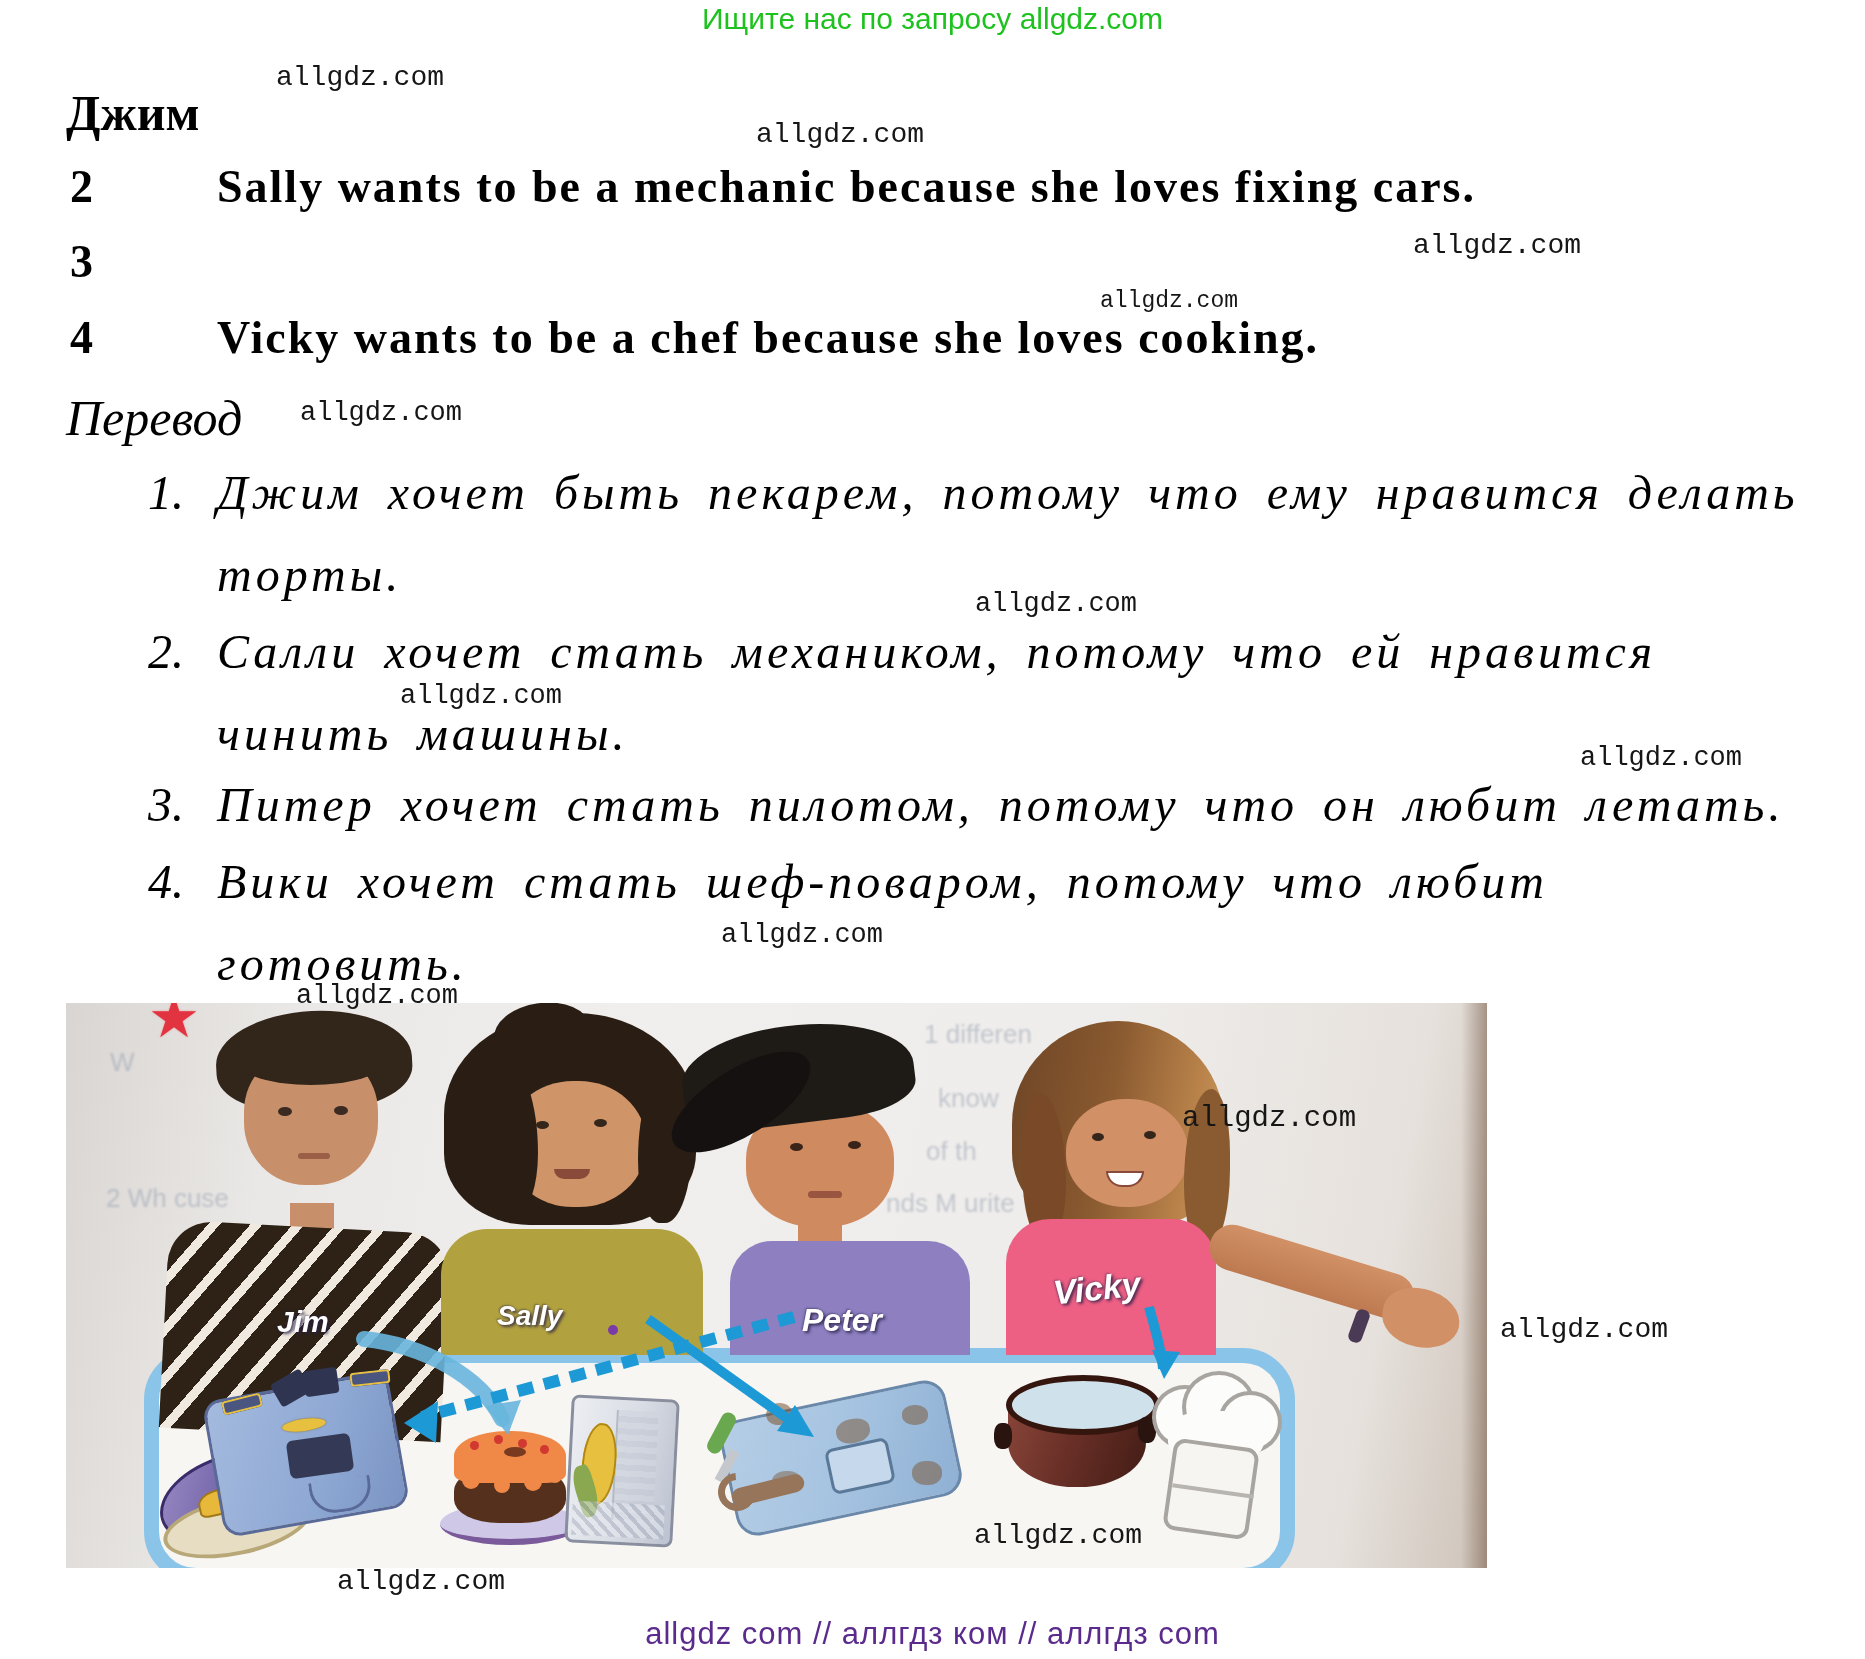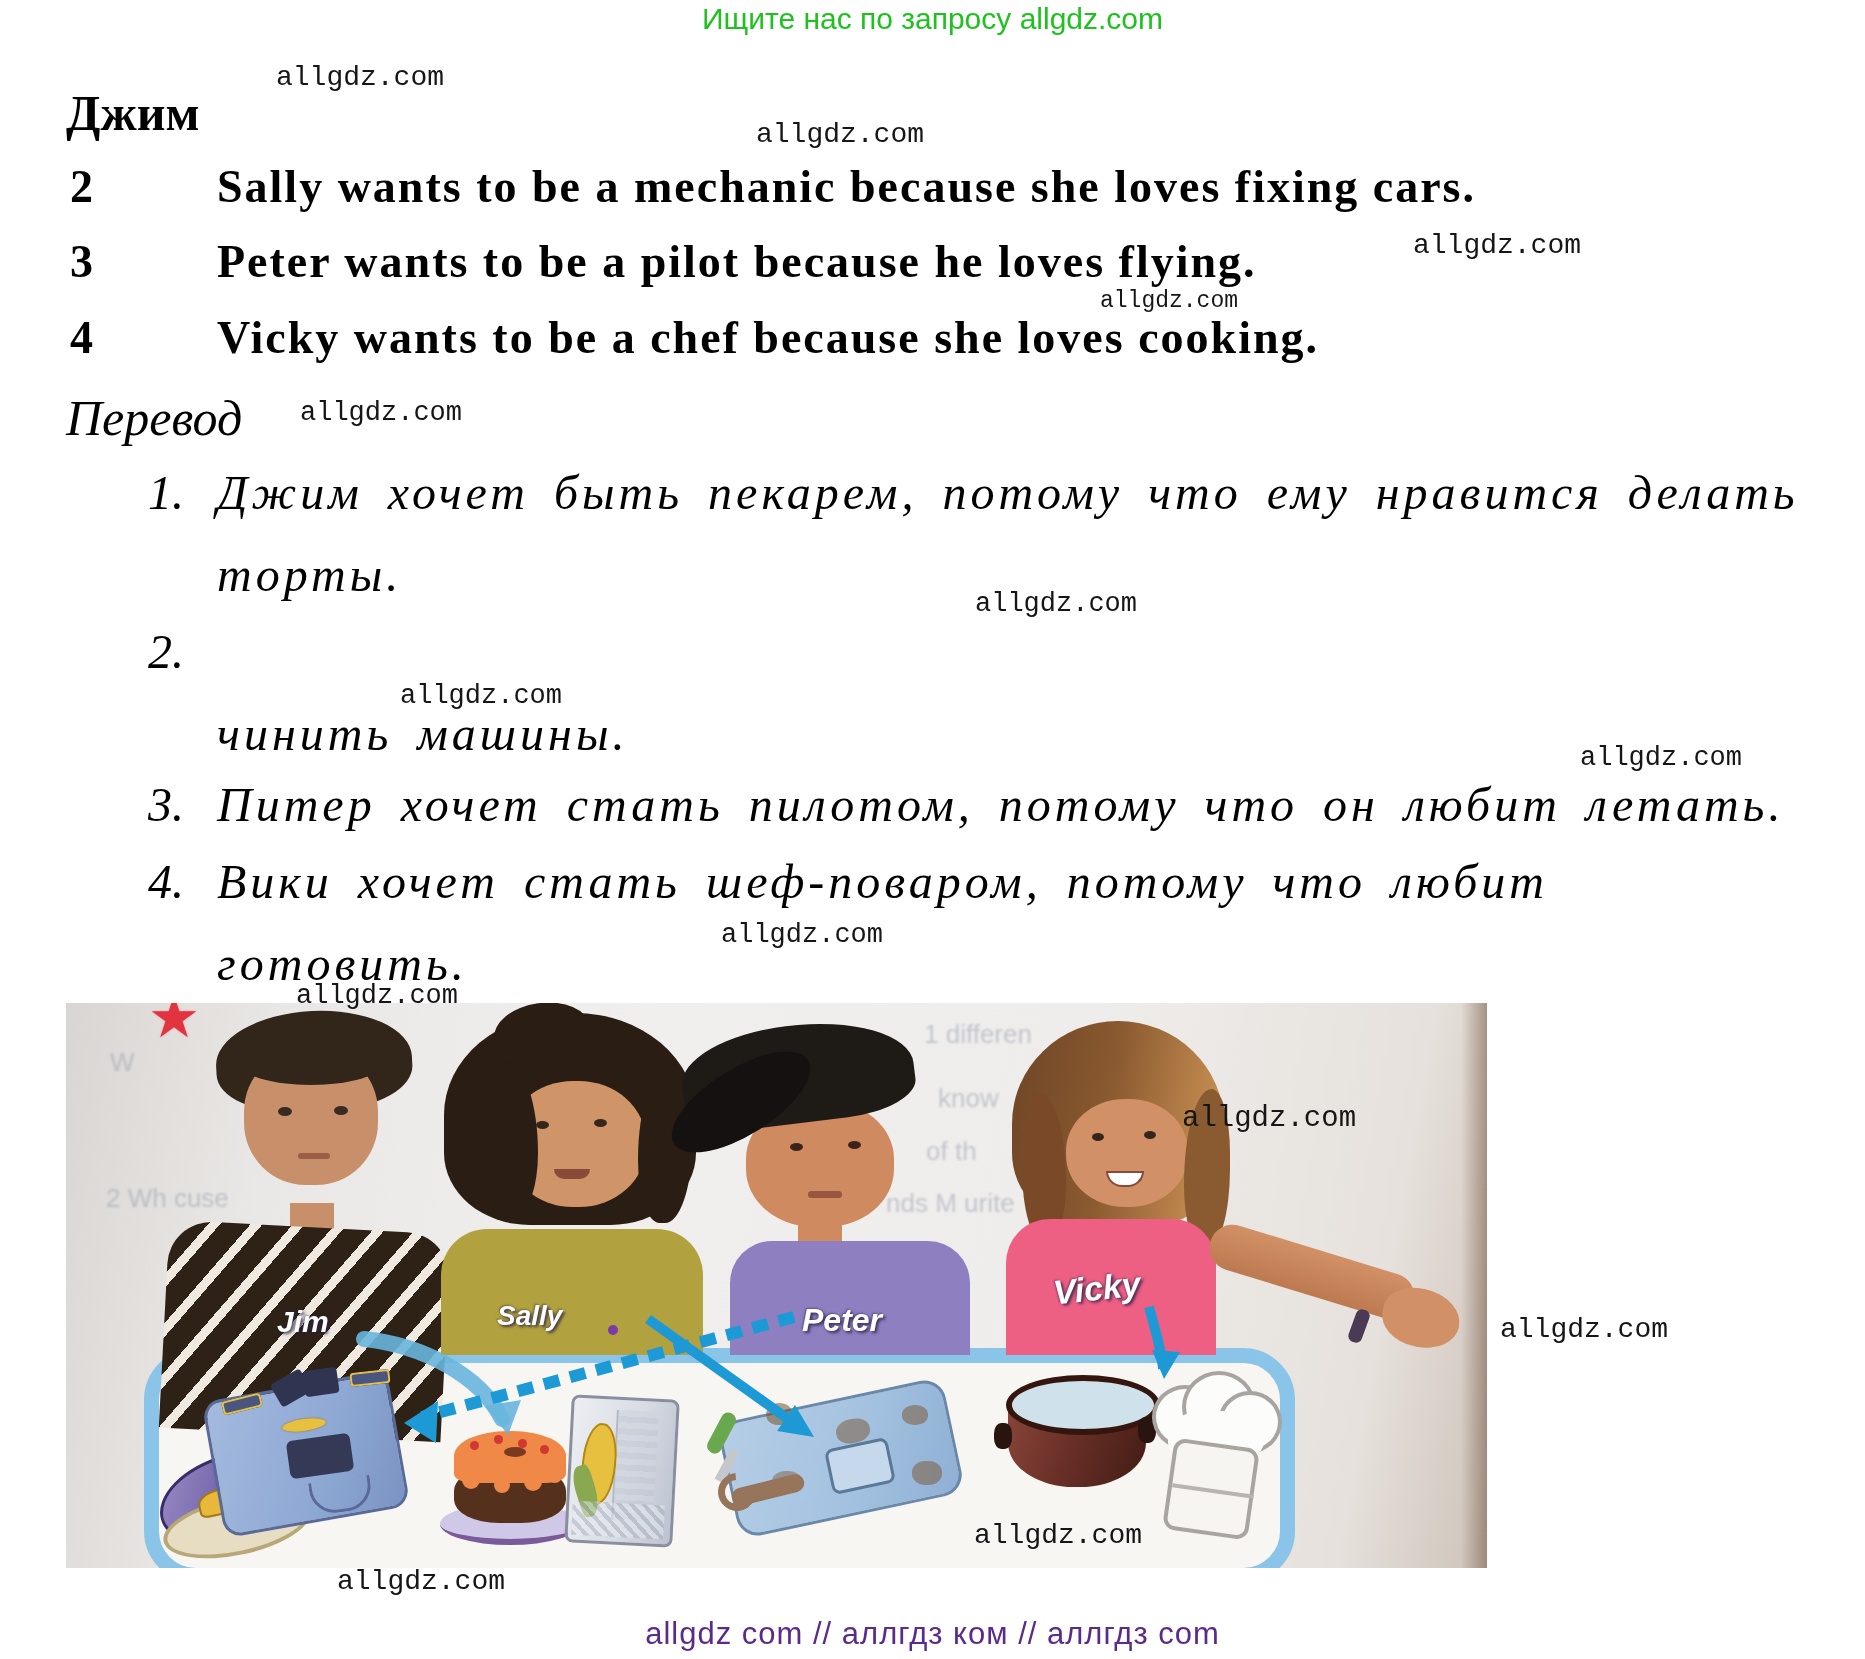--- a/index.html
+++ b/index.html
@@ -59,38 +59,38 @@
 <span class="wm" style="left:337px;top:1566px;">allgdz.com</span>
 
 <div class="hdr" style="left:66px;top:84px;position:absolute;">Джим</div>
 
 <div class="eng-line" style="top:160px;">
   <span class="eng-num">2</span>
   <span class="eng-text">Sally wants to be a mechanic because she loves fixing cars.</span>
 </div>
 <div class="eng-line" style="top:235px;">
   <span class="eng-num">3</span>
-  <span class="eng-text">Peter wants to be a pilot because he loves flying.</span>
 </div>
 <div class="eng-line" style="top:311px;">
   <span class="eng-num">4</span>
   <span class="eng-text">Vicky wants to be a chef because she loves cooking.</span>
 </div>
 
 <div class="abs" style="left:66px;top:389px;font-style:italic;font-size:50px;">Перевод</div>
 
 <div class="eng-line" style="top:465px;">
   <span class="ru-num">1.</span>
   <span class="ru-text">Джим хочет быть пекарем, потому что ему нравится делать</span>
 </div>
 <div class="eng-line" style="top:547px;">
   <span class="ru-text">торты.</span>
 </div>
 <div class="eng-line" style="top:624px;">
   <span class="ru-num">2.</span>
+  <span class="ru-text">Салли хочет стать механиком, потому что ей нравится</span>
 </div>
 <div class="eng-line" style="top:706px;">
   <span class="ru-text">чинить машины.</span>
 </div>
 <div class="eng-line" style="top:777px;">
   <span class="ru-num">3.</span>
   <span class="ru-text">Питер хочет стать пилотом, потому что он любит летать.</span>
 </div>
 <div class="eng-line" style="top:854px;">
   <span class="ru-num">4.</span>

